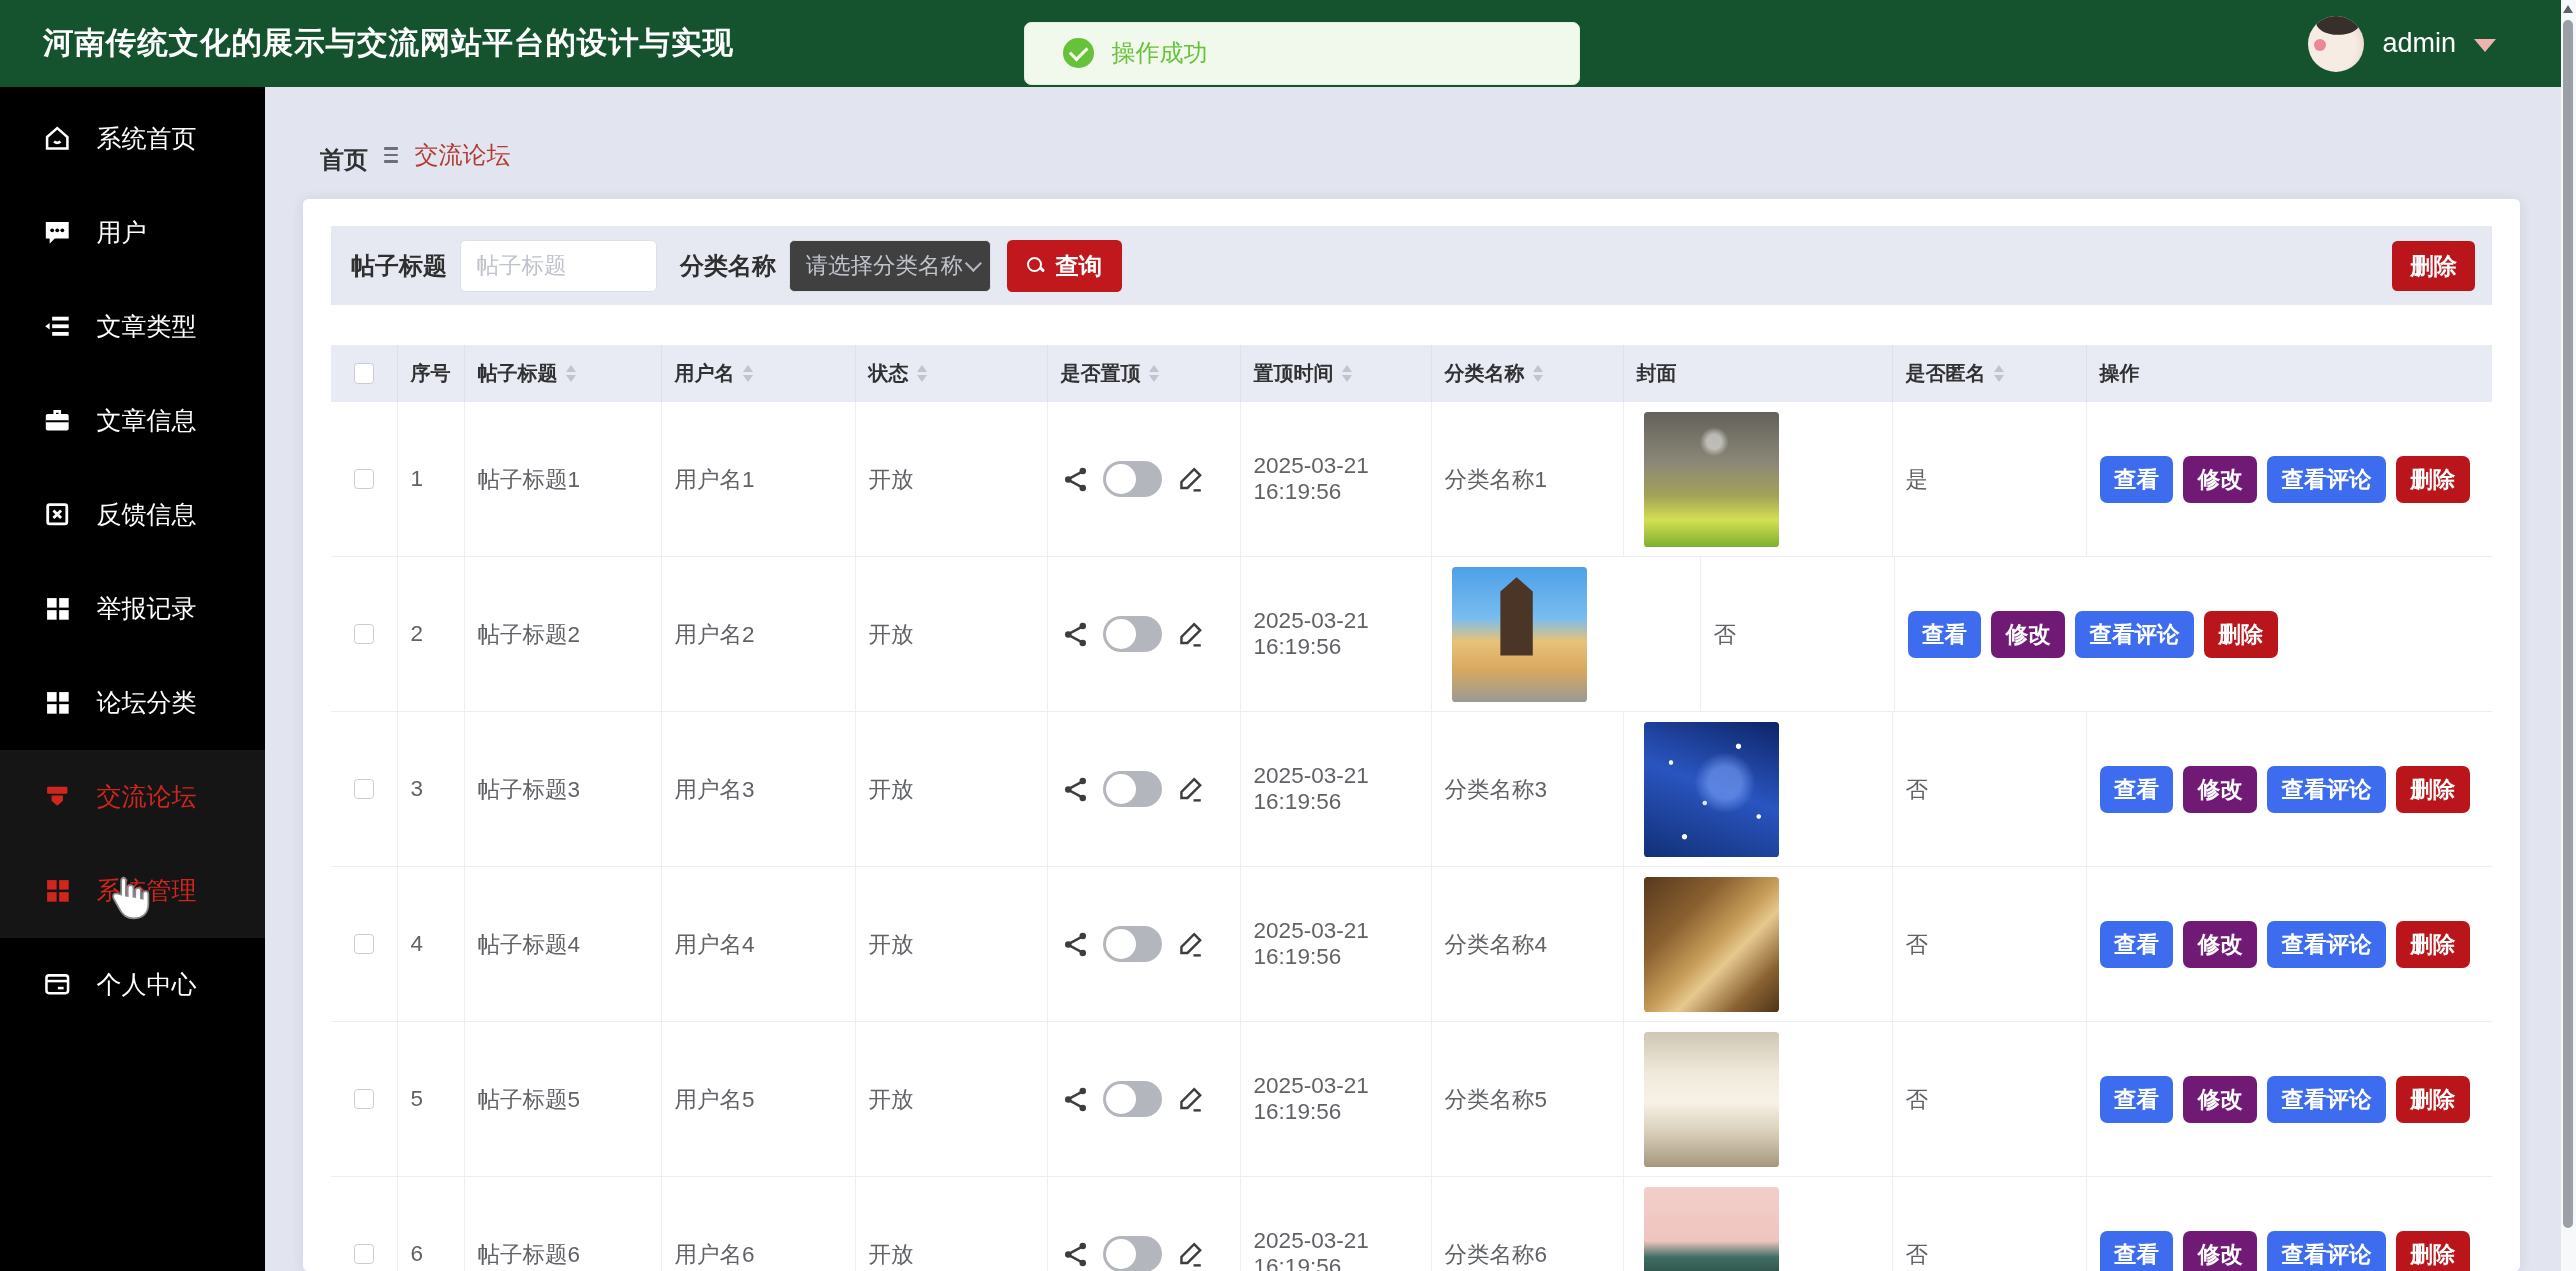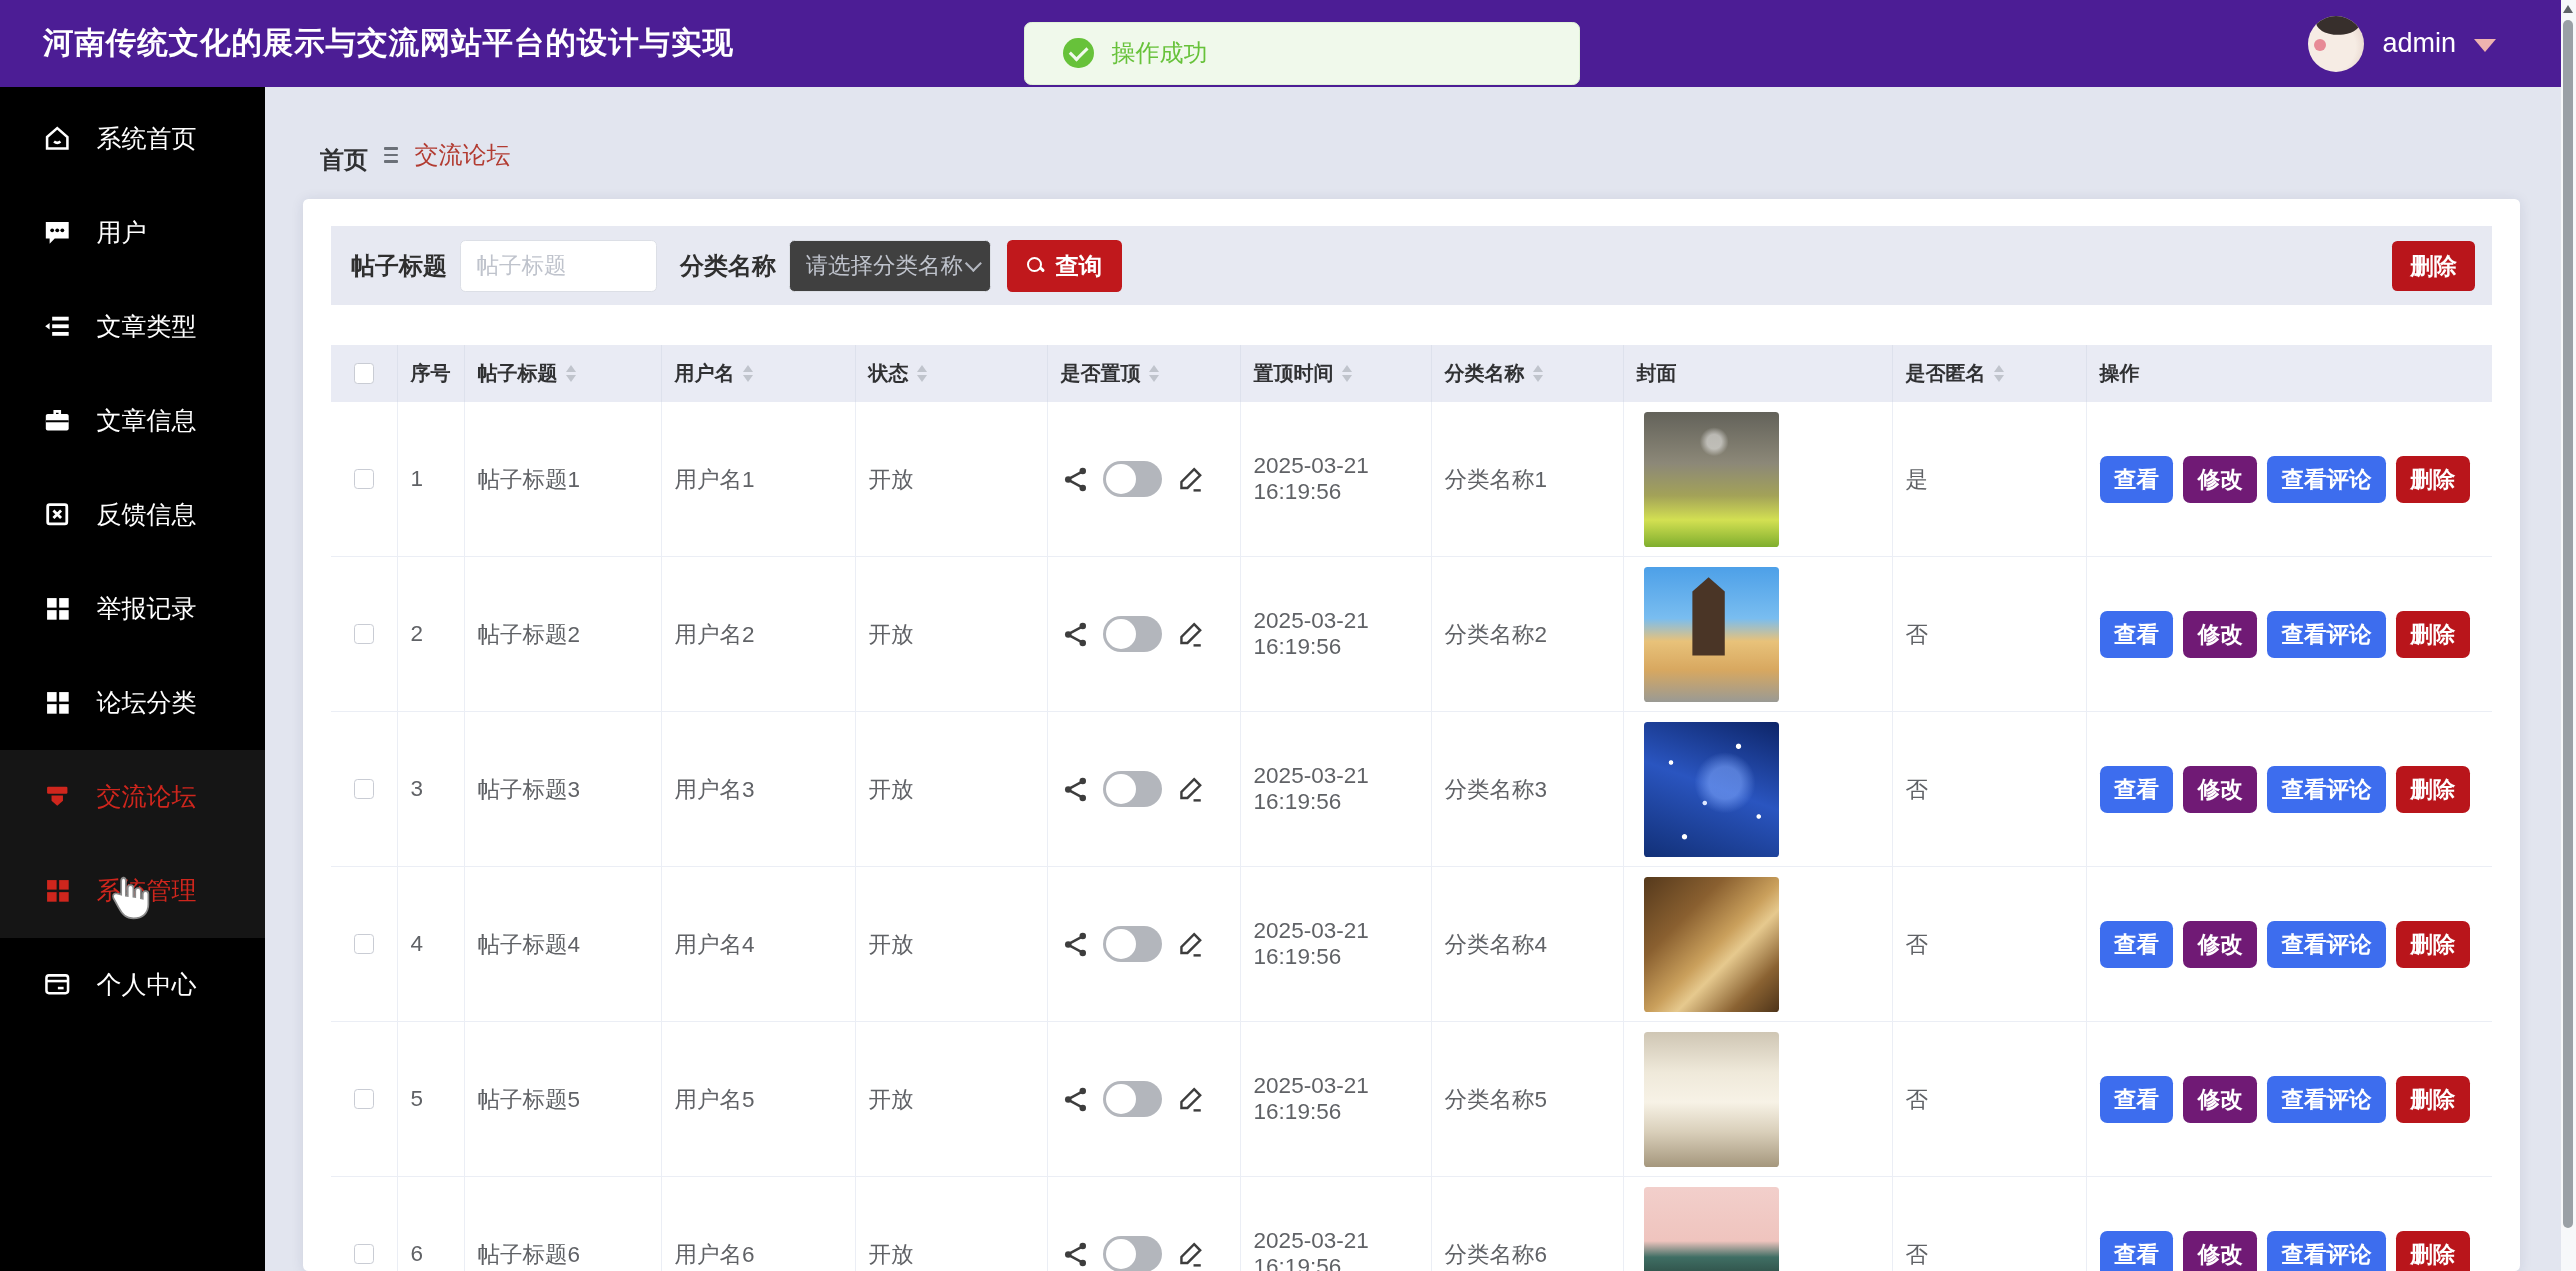--- a/index.html
+++ b/index.html
@@ -6,21 +6,21 @@
   html,body { width: 2576px; height: 1272px; overflow: hidden; }
   body {
     font-family: "Liberation Sans", "DejaVu Sans", sans-serif;
     background: #e2e5ef;
     position: relative;
   }
 
   
   .header {
     position: absolute; left: 0; top: 0; width: 2561px; height: 87px;
-    background: #4c1d95; display: flex; align-items: center; z-index: 3;
+    background: #14532d; display: flex; align-items: center; z-index: 3;
   }
   .header-title { color:#fff; font-size:30.5px; font-weight:bold; margin-left:43px; letter-spacing:0.9px; }
   .header-user { position:absolute; right:65px; top:0; height:87px; display:flex; align-items:center; gap:18px; cursor:pointer; }
   .avatar {
     width:56px; height:56px; border-radius:50%; position:relative; overflow:hidden;
     background: radial-gradient(circle at 40% 55%, #f6ece4 55%, #e7d6cd 80%, #d9c4ba);
     flex: 0 0 auto;
   }
   .avatar::before { content:''; position:absolute; left:7.2px; top:-7.2px; width:45px; height:27px;
     background:#372f2c; border-radius: 0 0 45% 60%; transform:rotate(-8deg); }
@@ -457,23 +457,20 @@
       <span class="pencil-ic">
         <svg viewBox="0 0 24 24" fill="none" stroke="currentColor" stroke-width="2">
                 <path d="M15 3.5 l5 5 L9.5 19 H4.5 V14 Z"></path>
                 <path d="M14.5 21 h6"></path>
               </svg>
       </span>
     </div>
     <div class="td c6">
             <span>2025-03-21 16:19:56</span>
           </div>
-    <div class="td c7">
-            <span>分类名称2</span>
-          </div>
     <div class="td c8">
             <div class="cover prague-tower"></div>
           </div>
     <div class="td c9">
             <span>否</span>
           </div>
     <div class="td c10">
       <button class="btn btn-blue">查看</button>
       <button class="btn btn-green">修改</button>
       <button class="btn btn-blue">查看评论</button>

